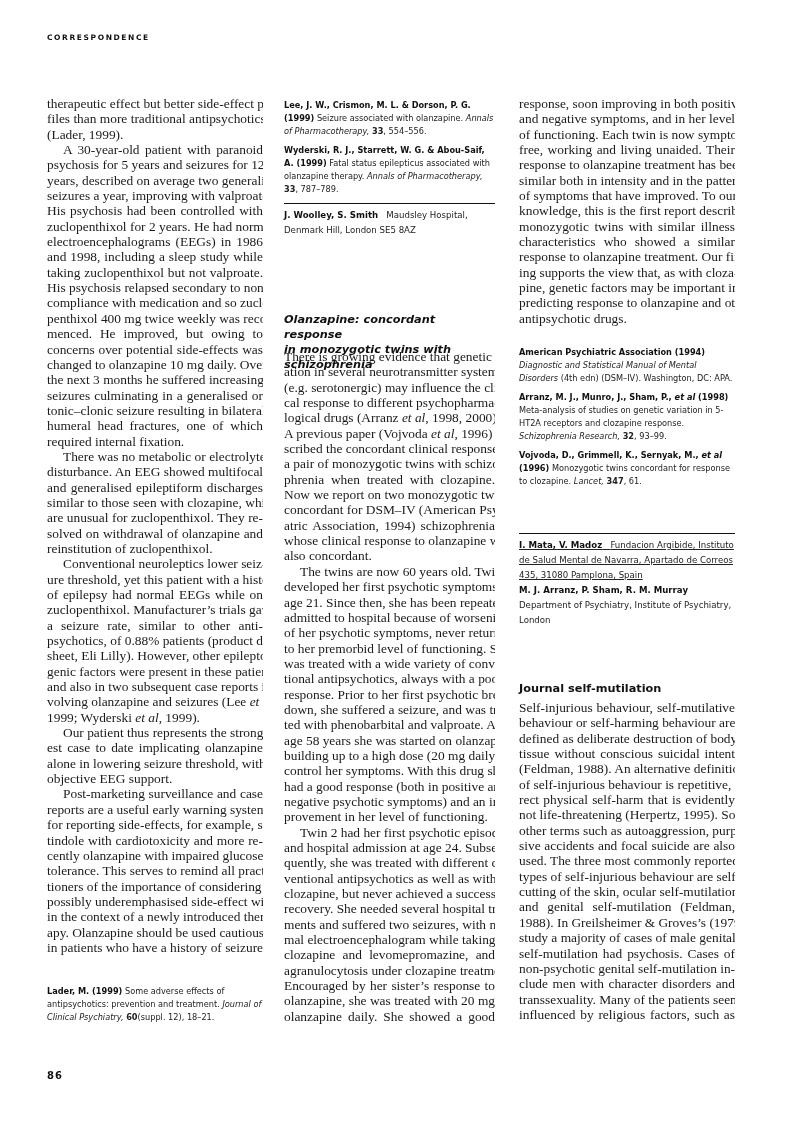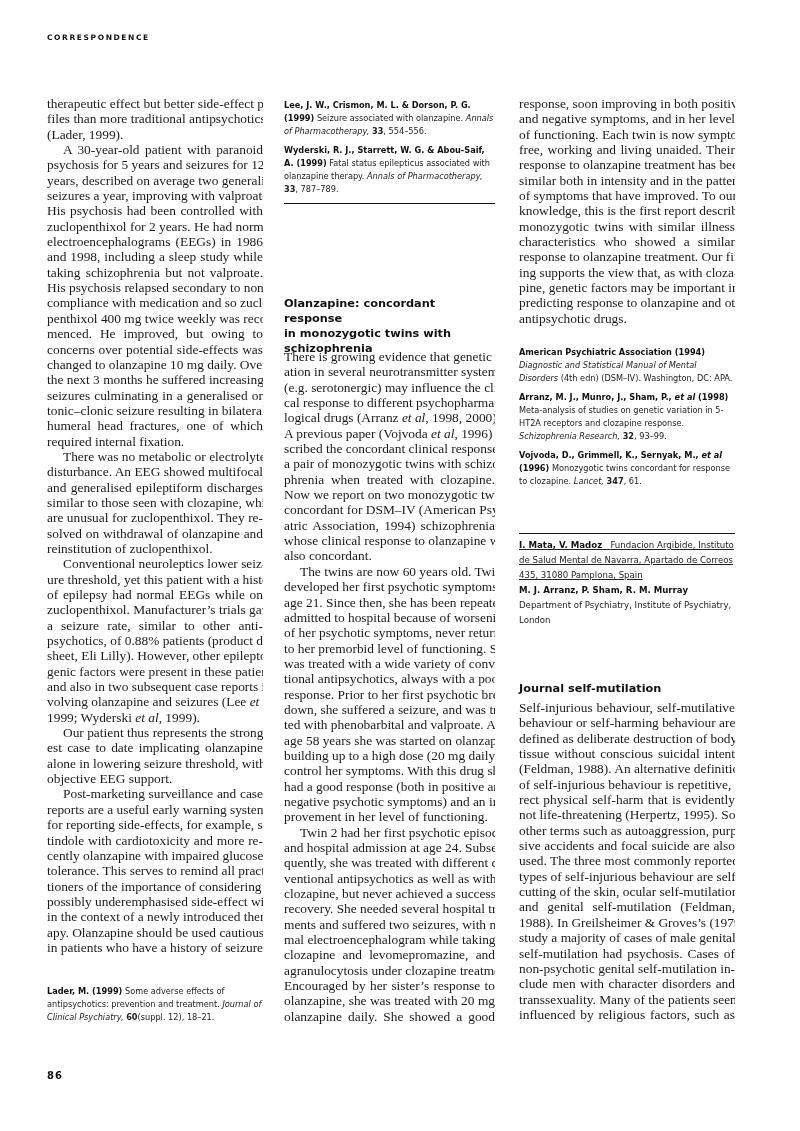--- a/index.html
+++ b/index.html
@@ -58,21 +58,21 @@
     </div>
     <div>
       <div class="body-line indent">A 30-year-old patient with paranoid</div>
       <div class="body-line">psychosis for 5 years and seizures for 12</div>
       <div class="body-line">years, described on average two generalised</div>
       <div class="body-line">seizures a year, improving with valproate.</div>
       <div class="body-line">His psychosis had been controlled with</div>
       <div class="body-line">zuclopenthixol for 2 years. He had normal</div>
       <div class="body-line">electroencephalograms (EEGs) in 1986</div>
       <div class="body-line">and 1998, including a sleep study while</div>
-      <div class="body-line">taking schizophrenia but not valproate.</div>
+      <div class="body-line">taking zuclopenthixol but not valproate.</div>
       <div class="body-line">His psychosis relapsed secondary to non-</div>
       <div class="body-line">compliance with medication and so zuclo-</div>
       <div class="body-line">penthixol 400 mg twice weekly was recom-</div>
       <div class="body-line">menced. He improved, but owing to</div>
       <div class="body-line">concerns over potential side-effects was</div>
       <div class="body-line">changed to olanzapine 10 mg daily. Over</div>
       <div class="body-line">the next 3 months he suffered increasing</div>
       <div class="body-line">seizures culminating in a generalised or</div>
       <div class="body-line">tonic–clonic seizure resulting in bilateral</div>
       <div class="body-line">humeral head fractures, one of which</div>
@@ -123,22 +123,25 @@
 <div class="col col-1" style="top:985px;" id="c1-refs">
     <div class="ref"><span class="auth">Lader, M. (1999)</span> Some adverse effects of antipsychotics: prevention and treatment. <i>Journal of Clinical Psychiatry,</i> <b>60</b>(suppl. 12), 18–21.</div>
   </div>
 
 <div class="col col-2" style="top:99px;" id="c2-refs">
     <div class="ref"><span class="auth">Lee, J. W., Crismon, M. L. &amp; Dorson, P. G. (1999)</span> Seizure associated with olanzapine. <i>Annals of Pharmacotherapy,</i> <b>33</b>, 554–556.</div>
     <div class="ref"><span class="auth">Wyderski, R. J., Starrett, W. G. &amp; Abou-Saif, A. (1999)</span> Fatal status epilepticus associated with olanzapine therapy. <i>Annals of Pharmacotherapy,</i> <b>33</b>, 787–789.</div>
   </div>
 <div class="col col-2" style="top:203px;">
   <div class="rule"></div>
+  <div class="affil" style="margin-top:4px;">
+    <span class="names">J. Woolley, S. Smith</span>&nbsp;&nbsp;&nbsp;<span>Maudsley Hospital, Denmark Hill, London SE5 8AZ</span>
+  </div>
 </div>
-<div class="col col-2 heading" style="top:296px;" id="c2-title">
+<div class="col col-2 heading" style="top:312px;font-style:italic;" id="c2-title">
     <div>Olanzapine: concordant response</div>
     <div>in monozygotic twins with</div>
     <div>schizophrenia</div>
   </div>
 <div class="col col-2" style="top:349px;" id="c2-body">
     <div>
       <div class="body-line">There is growing evidence that genetic vari-</div>
       <div class="body-line">ation in several neurotransmitter systems</div>
       <div class="body-line">(e.g. serotonergic) may influence the clini-</div>
       <div class="body-line">cal response to different psychopharmaco-</div>

